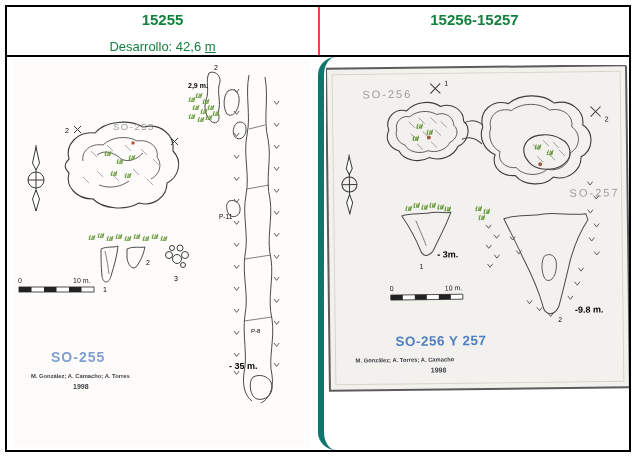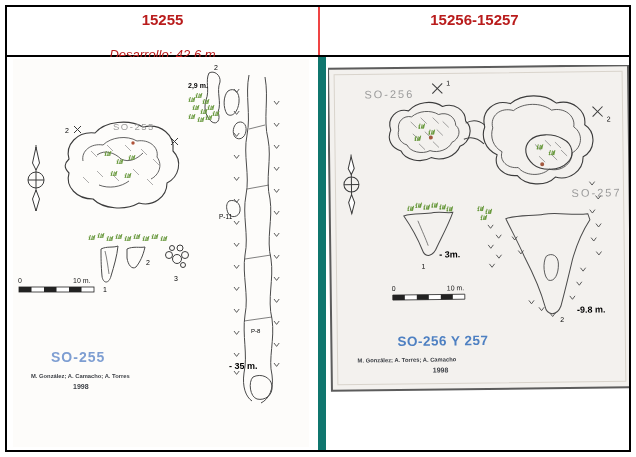--- a/index.html
+++ b/index.html
@@ -1,27 +1,27 @@
 <!DOCTYPE html>
 <html><head>
 <meta charset="utf-8">
 <style>
   html,body{margin:0;padding:0;background:#e8e8e8;}
   .page{width:636px;height:457px;background:#fff;position:relative;
-        font-family:"Liberation Sans",sans-serif;color:#b91c1c;}
+        font-family:"Liberation Sans",sans-serif;color:#15803d;}
   .frame{position:absolute;inset:5px;border:2px solid #000;display:flex;flex-direction:column;background:#fff;}
   .hdr-row{display:flex;height:48px;border-bottom:2px solid #000;flex:0 0 auto;}
   .hdr{width:50%;text-align:center;padding-top:4px;box-sizing:border-box;}
   .hdr.r{border-left:2px solid #ef4444;}
   .title{font-size:15px;font-weight:700;line-height:18px;}
-  .subtitle{font-size:13px;margin-top:18px;font-style:italic;}
+  .subtitle{font-size:13px;margin-top:10px;}
   .unit{text-decoration:underline;}
   .body-row{flex:1;display:flex;min-height:0;}
   .map-cell{width:50%;position:relative;box-sizing:border-box;overflow:hidden;background:#fff;}
-  .map-cell.r{border-left:8px solid #0f766e;}
+  .map-cell.r{border-left:6px solid #0f766e;border-radius:18px;}
   svg{display:block;}
   .svgL{margin:2px 0 0 6px;}
   .svgR{margin:8px 0 0 2px;}
   svg text{font-family:"Liberation Sans",sans-serif;}
 </style>
 </head>
 <body>
 
 <div class="page">
   <div class="frame">

